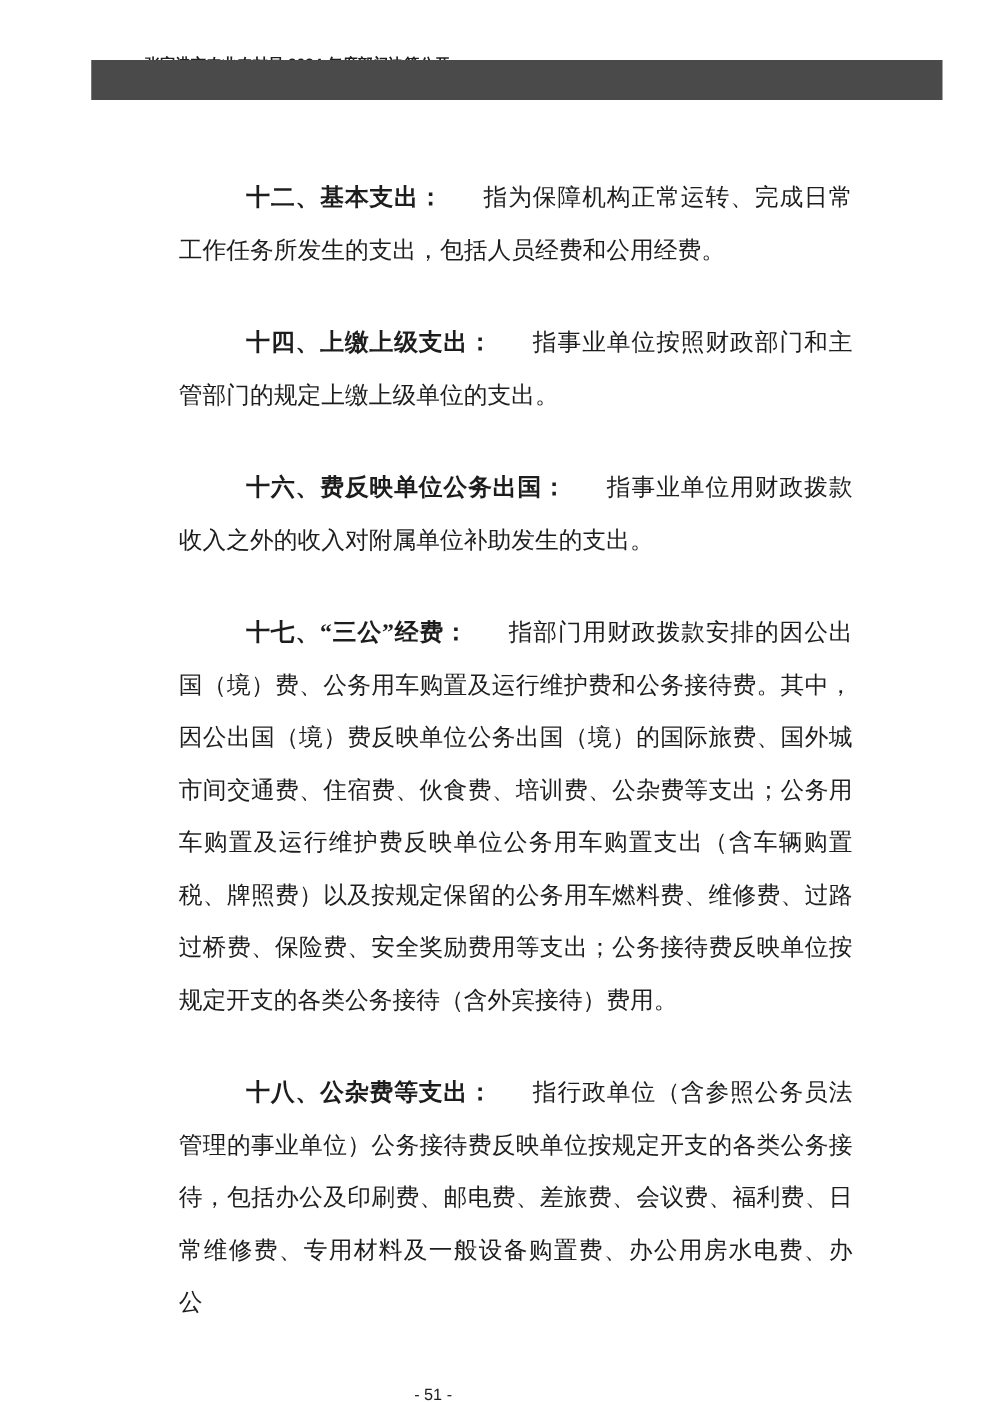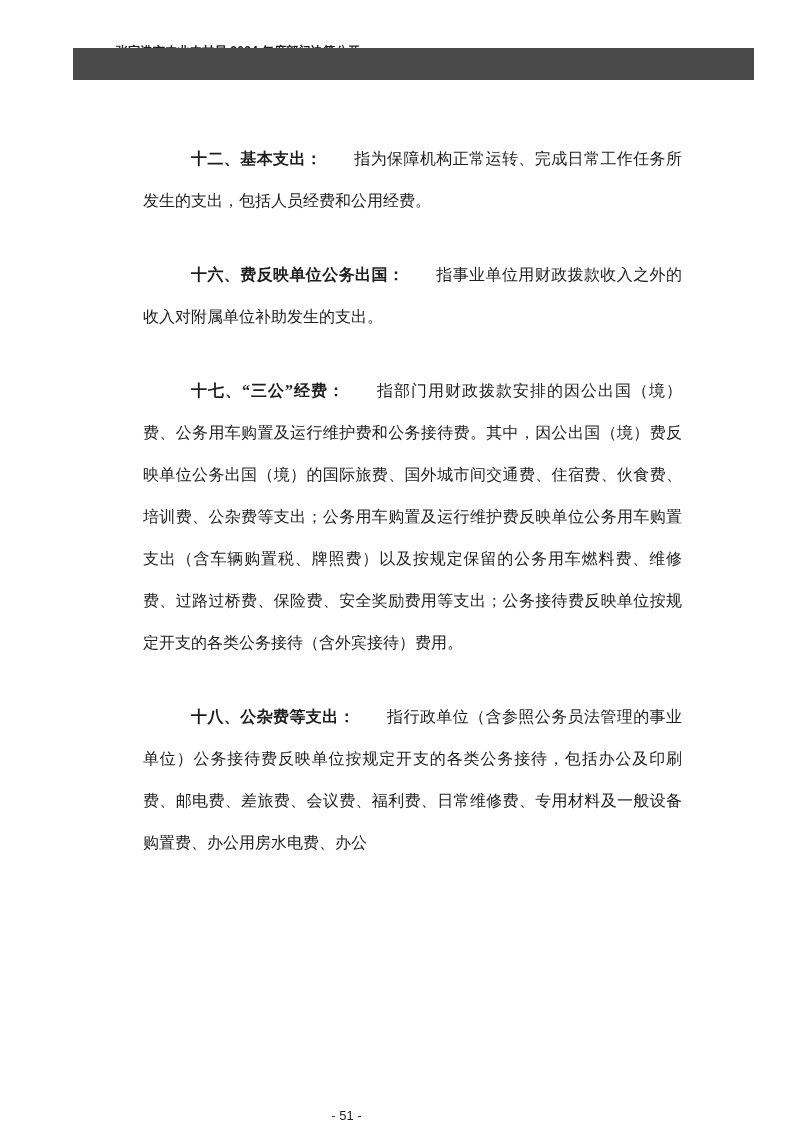--- a/index.html
+++ b/index.html
@@ -34,21 +34,21 @@
     height: 2px;
     background: #4a4a4a;
   }
 
   
   .doc-body {
     position: absolute;
     left: 95px;
     top: 90px;
     width: 603px;
-    font-size: 16px;
+    font-size: 19px;
     line-height: 42px;
     text-align: justify;
     text-justify: inter-character;
     text-align-last: left;
   }
   .para { text-indent: 2em; margin: 0; }
   .para-label { font-weight: bold; }
 
   
   .doc-footer {
@@ -70,20 +70,21 @@
   <div class="doc-header">
     <span class="header-title">张家港市农业农村局 2024 年度部门决算公开</span>
   </div>
 
   <div class="header-rule"></div>
 
   <div class="doc-body" id="doc-body">
   <p class="para"><b class="para-label">十二、基本支出：</b><span class="para-text">指为保障机构正常运转、完成日常工作任务所发生的支出，包括人员经费和公用经费。</span></p>
 
 
+  <p class="para"><b class="para-label">十四、上缴上级支出：</b><span class="para-text">指事业单位按照财政部门和主管部门的规定上缴上级单位的支出。</span></p>
 
 
   <p class="para"><b class="para-label">十六、费反映单位公务出国：</b><span class="para-text">指事业单位用财政拨款收入之外的收入对附属单位补助发生的支出。</span></p>
 
   <p class="para"><b class="para-label">十七、“三公”经费：</b><span class="para-text">指部门用财政拨款安排的因公出国（境）费、公务用车购置及运行维护费和公务接待费。其中，因公出国（境）费反映单位公务出国（境）的国际旅费、国外城市间交通费、住宿费、伙食费、培训费、公杂费等支出；公务用车购置及运行维护费反映单位公务用车购置支出（含车辆购置税、牌照费）以及按规定保留的公务用车燃料费、维修费、过路过桥费、保险费、安全奖励费用等支出；公务接待费反映单位按规定开支的各类公务接待（含外宾接待）费用。</span></p>
 
   <p class="para"><b class="para-label">十八、公杂费等支出：</b><span class="para-text">指行政单位（含参照公务员法管理的事业单位）公务接待费反映单位按规定开支的各类公务接待，包括办公及印刷费、邮电费、差旅费、会议费、福利费、日常维修费、专用材料及一般设备购置费、办公用房水电费、办公</span></p>
 </div>
 
   <div class="doc-footer">

